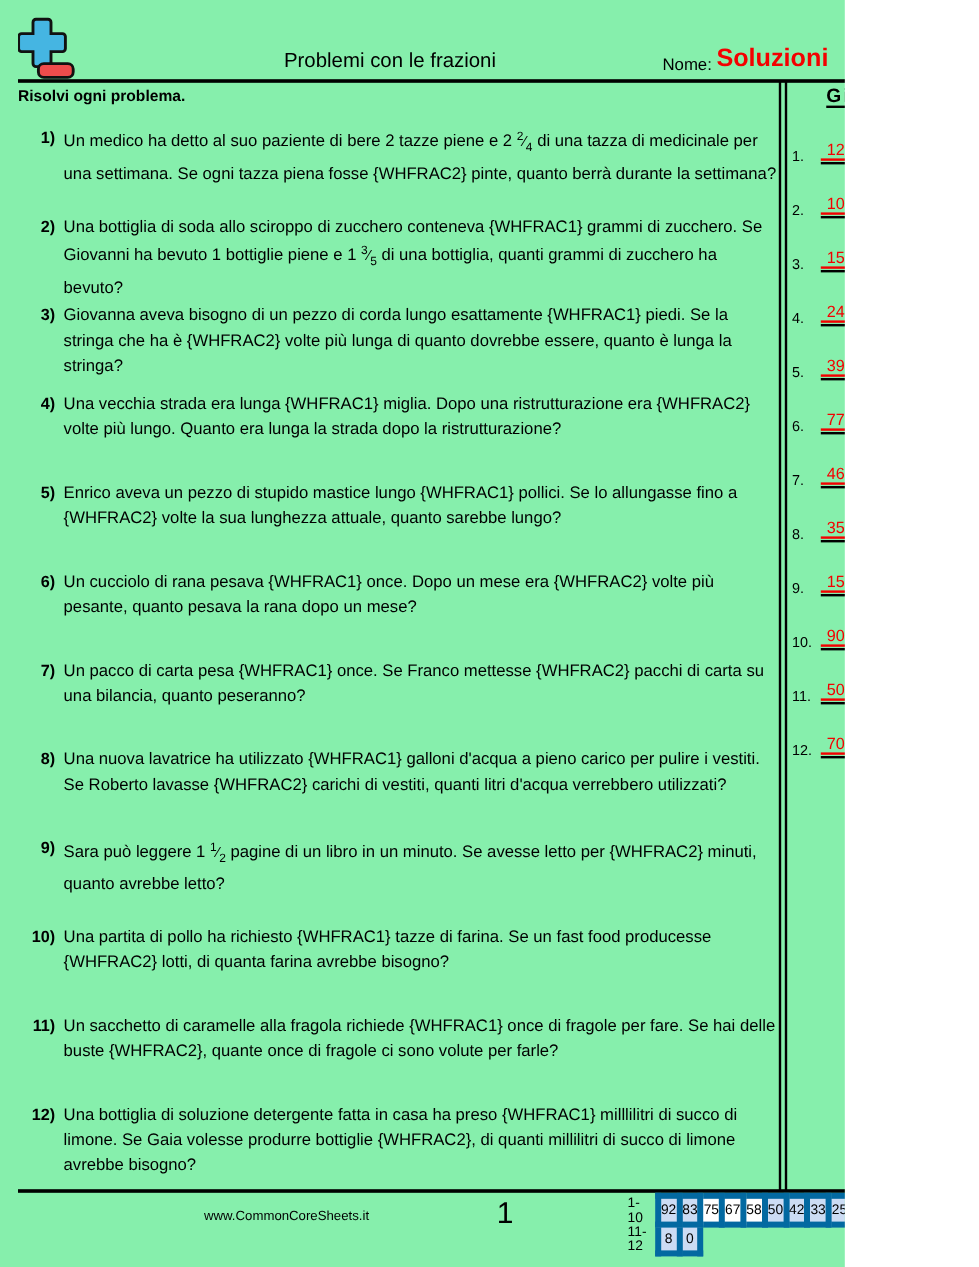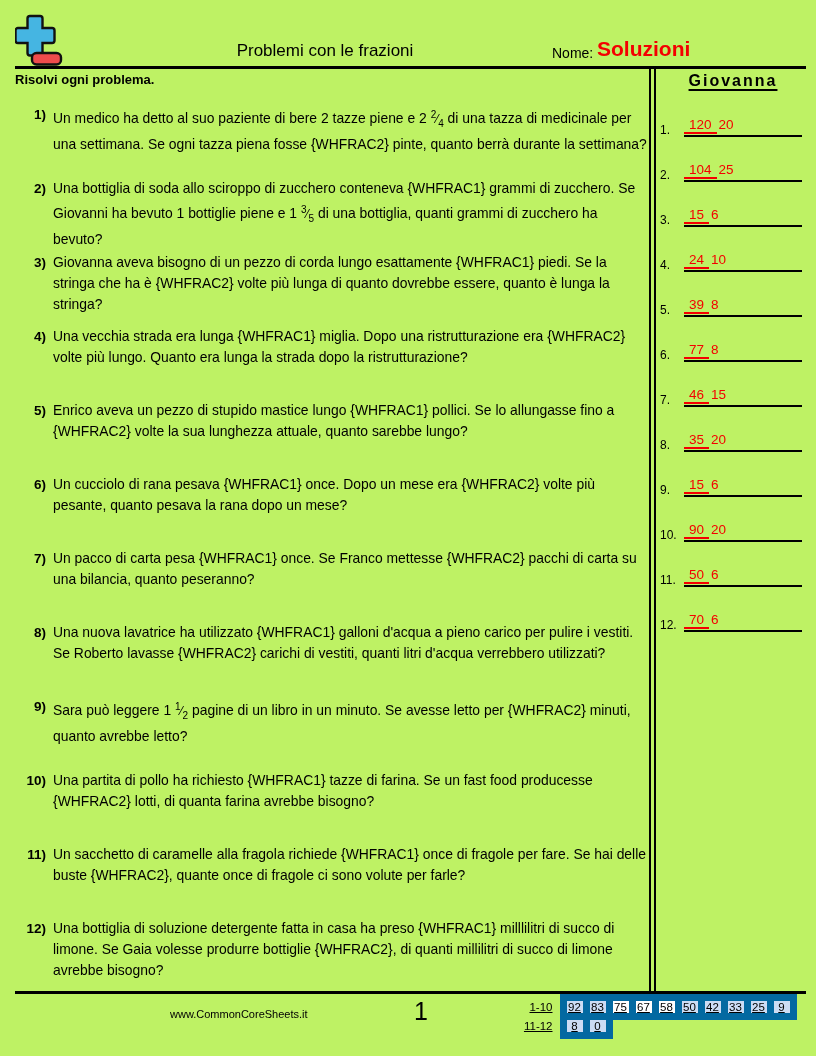--- a/index.html
+++ b/index.html
@@ -1,17 +1,17 @@
 <!DOCTYPE html>
 <html><head>
 <meta charset="utf-8">
 <style>
   * { margin:0; padding:0; box-sizing:border-box; }
   html,body { width:816px; height:1056px; background:#ffffff; font-family:"Liberation Sans", sans-serif; color:#000; }
-  #page { position:relative; width:816px; height:1056px; overflow:hidden; background:#bef264; }
+  #page { position:relative; width:704px; height:1056px; overflow:hidden; background:#86efac; }
 
   
   #logo { position:absolute; left:15px; top:13px; }
   #doc-title { position:absolute; left:0; top:41px; width:650px; text-align:center; font-size:17px; }
   #name-label { position:absolute; left:552px; top:45px; font-size:14px; }
   #name-value { position:absolute; left:597px; top:37px; font-size:21px; font-weight:bold; color:#f40000; }
   #header-rule { position:absolute; left:15px; top:66px; width:791px; height:3px; background:#000; }
 
   
   .vline { position:absolute; top:68px; height:924px; width:2px; background:#000; }
@@ -37,22 +37,22 @@
   .frac .fden { padding:0 2px; }
 
   
   #footer-rule { position:absolute; left:15px; top:991px; width:791px; height:3px; background:#000; }
   #subject-box { position:absolute; left:15px; top:995px; width:146px; height:38px; background:#000; padding:3px; }
   #subject-pill { width:100%; height:100%; background:#fff; border:2.5px solid #000; border-radius:16px; display:flex; align-items:center; justify-content:center; font-size:18px; font-weight:bold; }
   #website { position:absolute; left:170px; top:1008px; font-size:11px; }
   #page-number { position:absolute; left:414px; top:997px; font-size:25px; }
   .score-table { position:absolute; left:523px; top:994px; border-collapse:collapse; }
   .score-table td { font-size:11.5px; height:16px; text-align:center; vertical-align:middle; }
-  .score-table .slabel { border:none; width:40px; text-align:right; padding-right:7px;text-decoration:underline; }
-  .score-table .scell { border:7px solid #0369a1; width:23px; background:#fff;text-decoration:underline; }
+  .score-table .slabel { border:none; width:40px; text-align:left; padding-right:7px; }
+  .score-table .scell { border:5px solid #0369a1; width:23px; background:#fff; }
   .score-table .scell.hl { background:#ccdcf4; }
 </style>
 </head>
 <body>
 
 <div id="page">
 
   <svg id="logo" width="48" height="54" viewBox="0 0 48 54">
     <path d="M15 3 h10 a2.5 2.5 0 0 1 2.5 2.5 V15 h9.5 a2.5 2.5 0 0 1 2.5 2.5 v10 a2.5 2.5 0 0 1 -2.5 2.5 H27.5 V40 a2.5 2.5 0 0 1 -2.5 2.5 H15 A2.5 2.5 0 0 1 12.5 40 V30 H3 a2.5 2.5 0 0 1 -2.5 -2.5 v-10 A2.5 2.5 0 0 1 3 15 h9.5 V5.5 A2.5 2.5 0 0 1 15 3 z" fill="#45b5e2" stroke="#111" stroke-width="2.4"></path>
     <rect x="17" y="40" width="29" height="11.5" rx="4.5" fill="#ee4c4c" stroke="#111" stroke-width="2.4"></rect>

